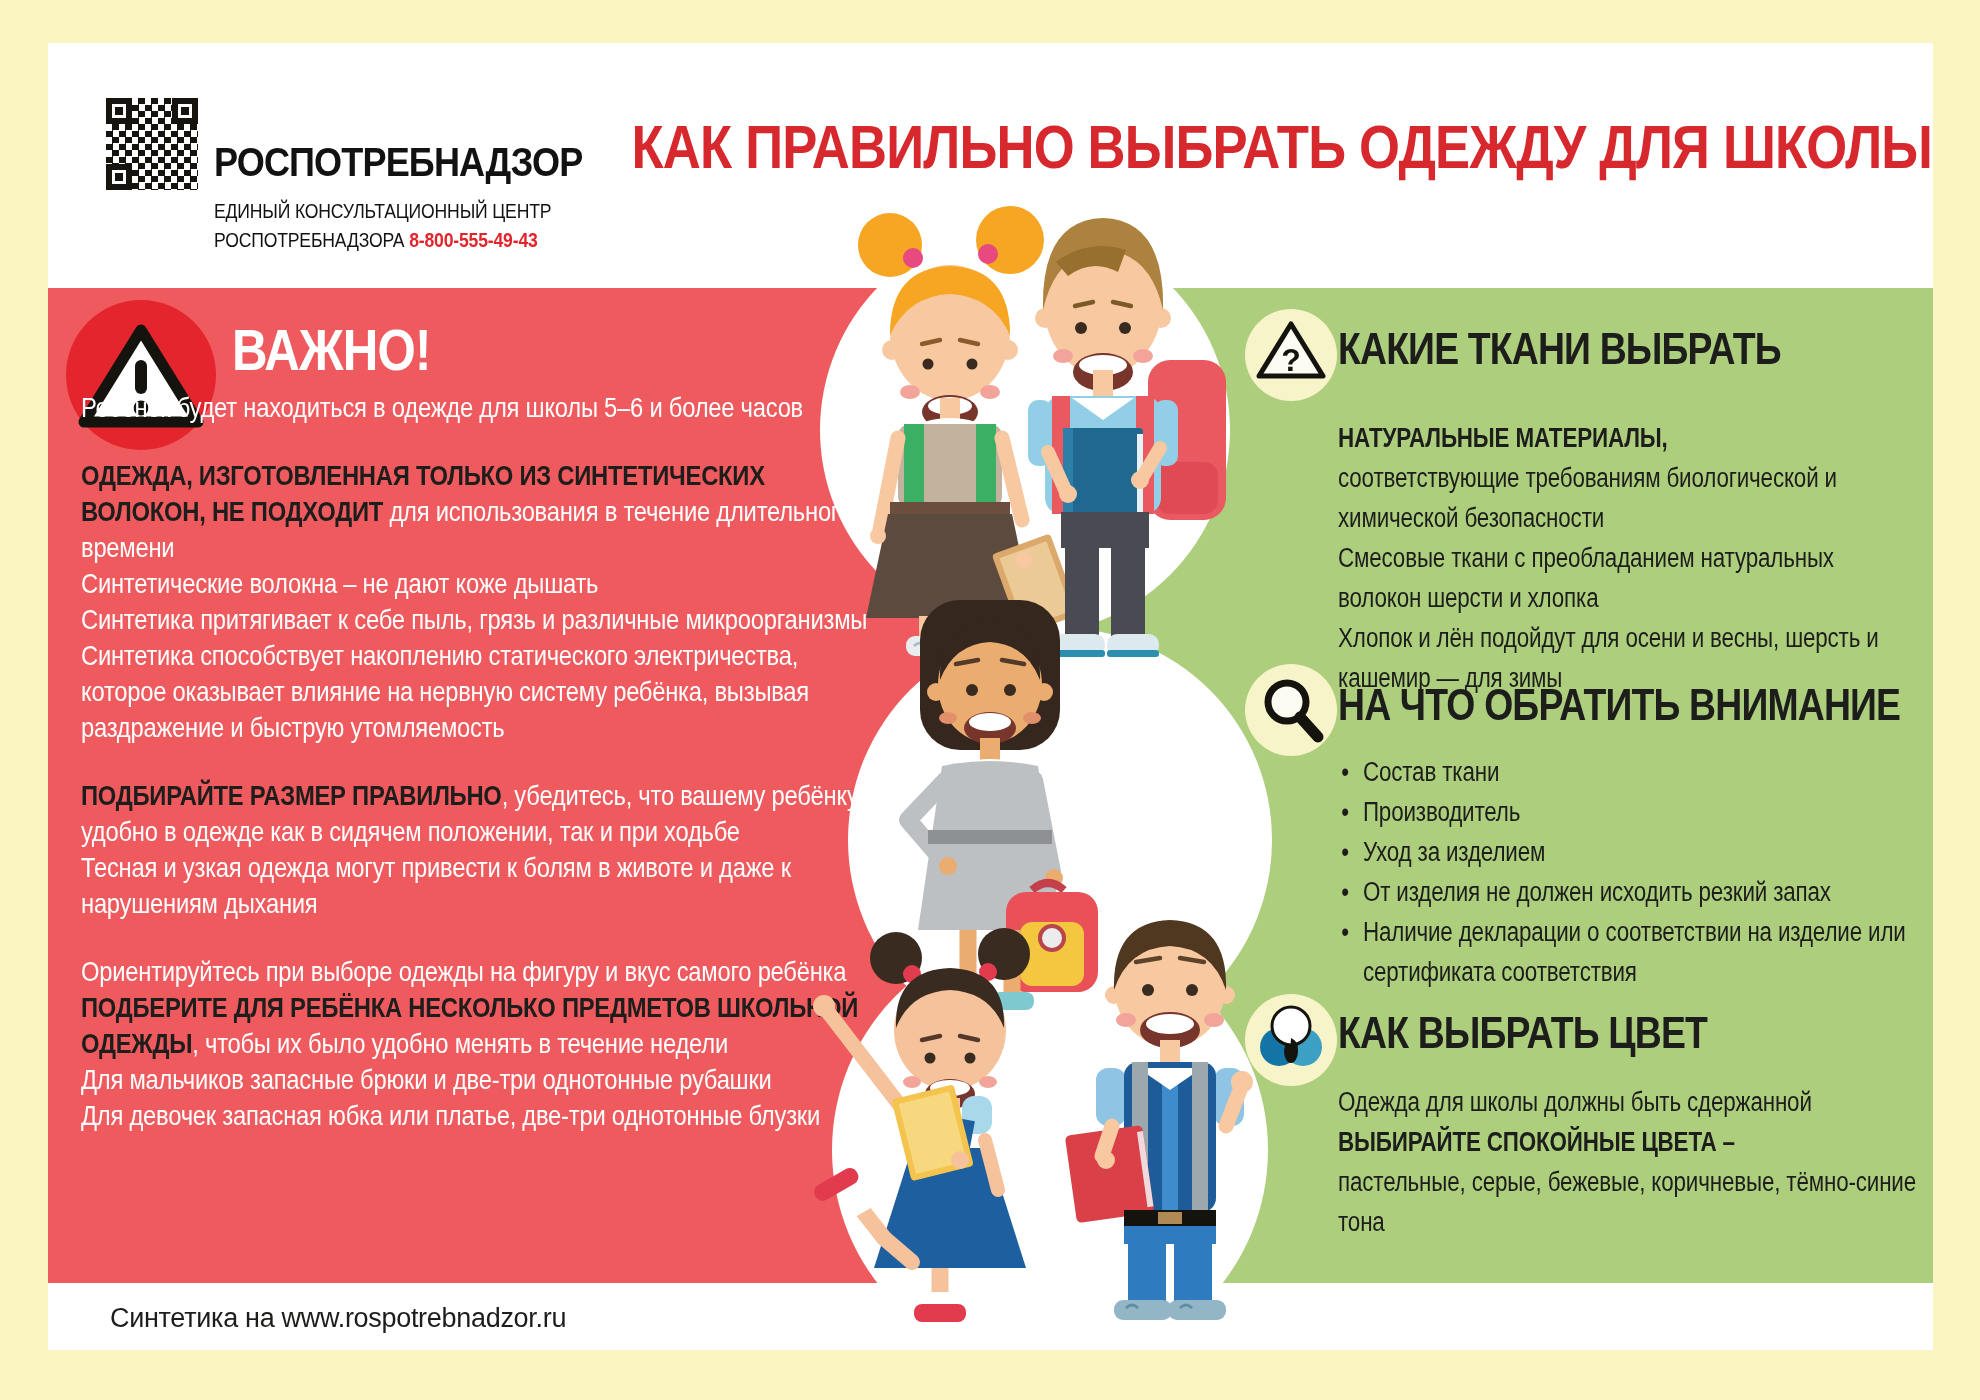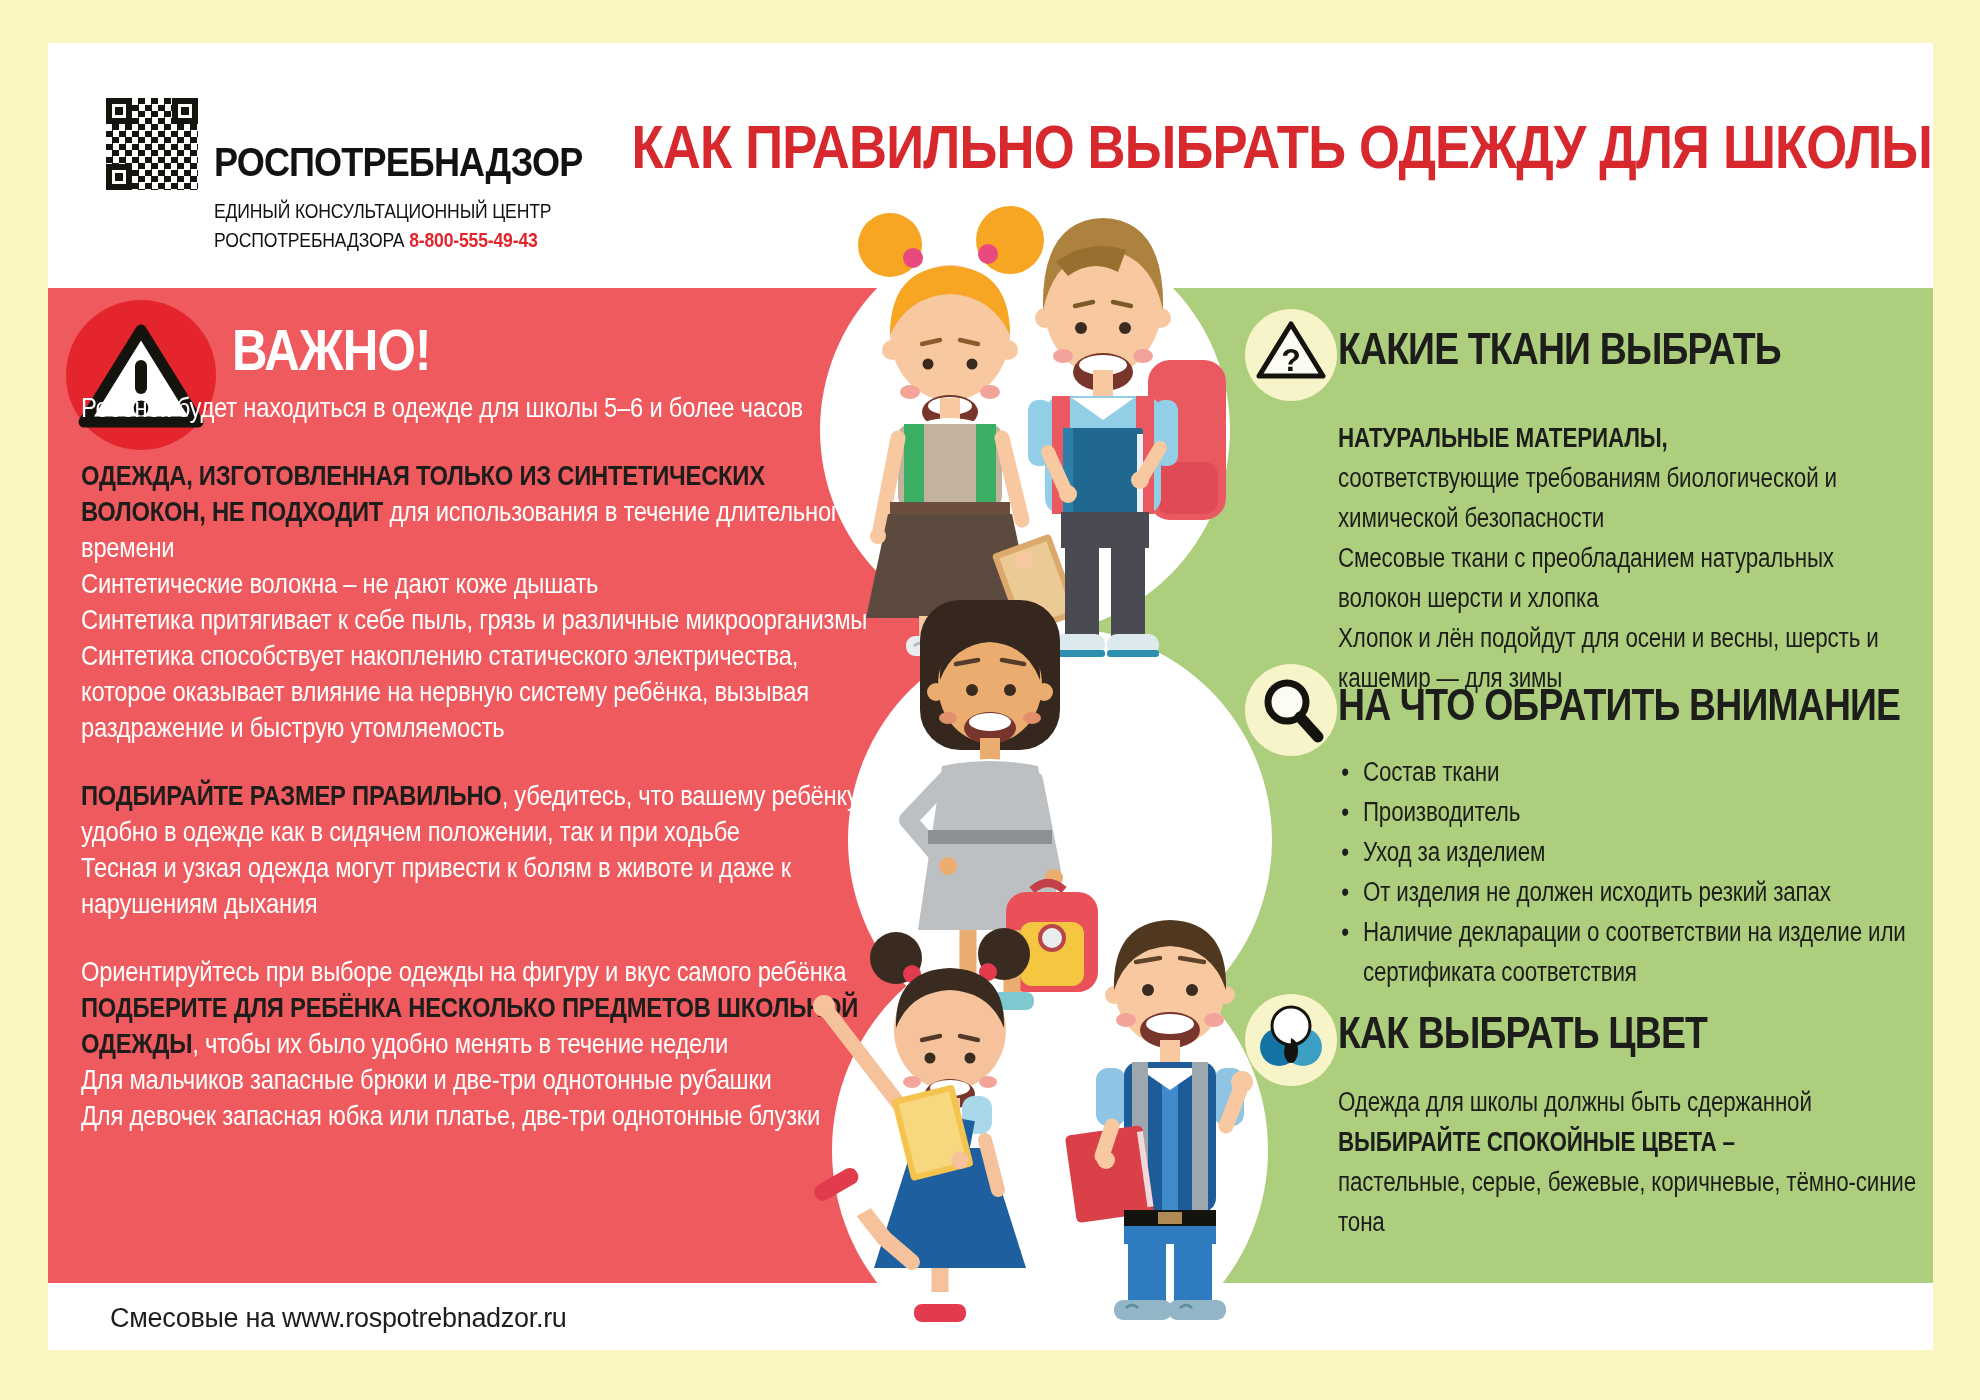--- a/index.html
+++ b/index.html
@@ -189,21 +189,21 @@
     <h2 class="g-heading" style="top:720px;">КАК ВЫБРАТЬ ЦВЕТ</h2>
     <div class="g-body" style="top:794px;">
       <p>Одежда для школы должны быть сдержанной</p>
       <p>
           <span class="blk">ВЫБИРАЙТЕ СПОКОЙНЫЕ ЦВЕТА –</span>
         </p>
       <p>пастельные, серые, бежевые, коричневые, тёмно-синие тона</p>
     </div>
   </section>
 
-  <div class="footer-note">Смесовые на www.rospotrebnadzor.ru</div>
+  <div class="footer-note">Синтетика на www.rospotrebnadzor.ru</div>
 </div>
 
 <svg class="kids-overlay" viewBox="540 140 940 1210">
 
   <circle cx="1025" cy="430" r="205" fill="#FFFFFF"></circle>
   <circle cx="1060" cy="840" r="212" fill="#FFFFFF"></circle>
   <circle cx="1050" cy="1150" r="218" fill="#FFFFFF"></circle>
 
   <g>
     <circle cx="890" cy="245" r="32" fill="#F6A623"></circle>

